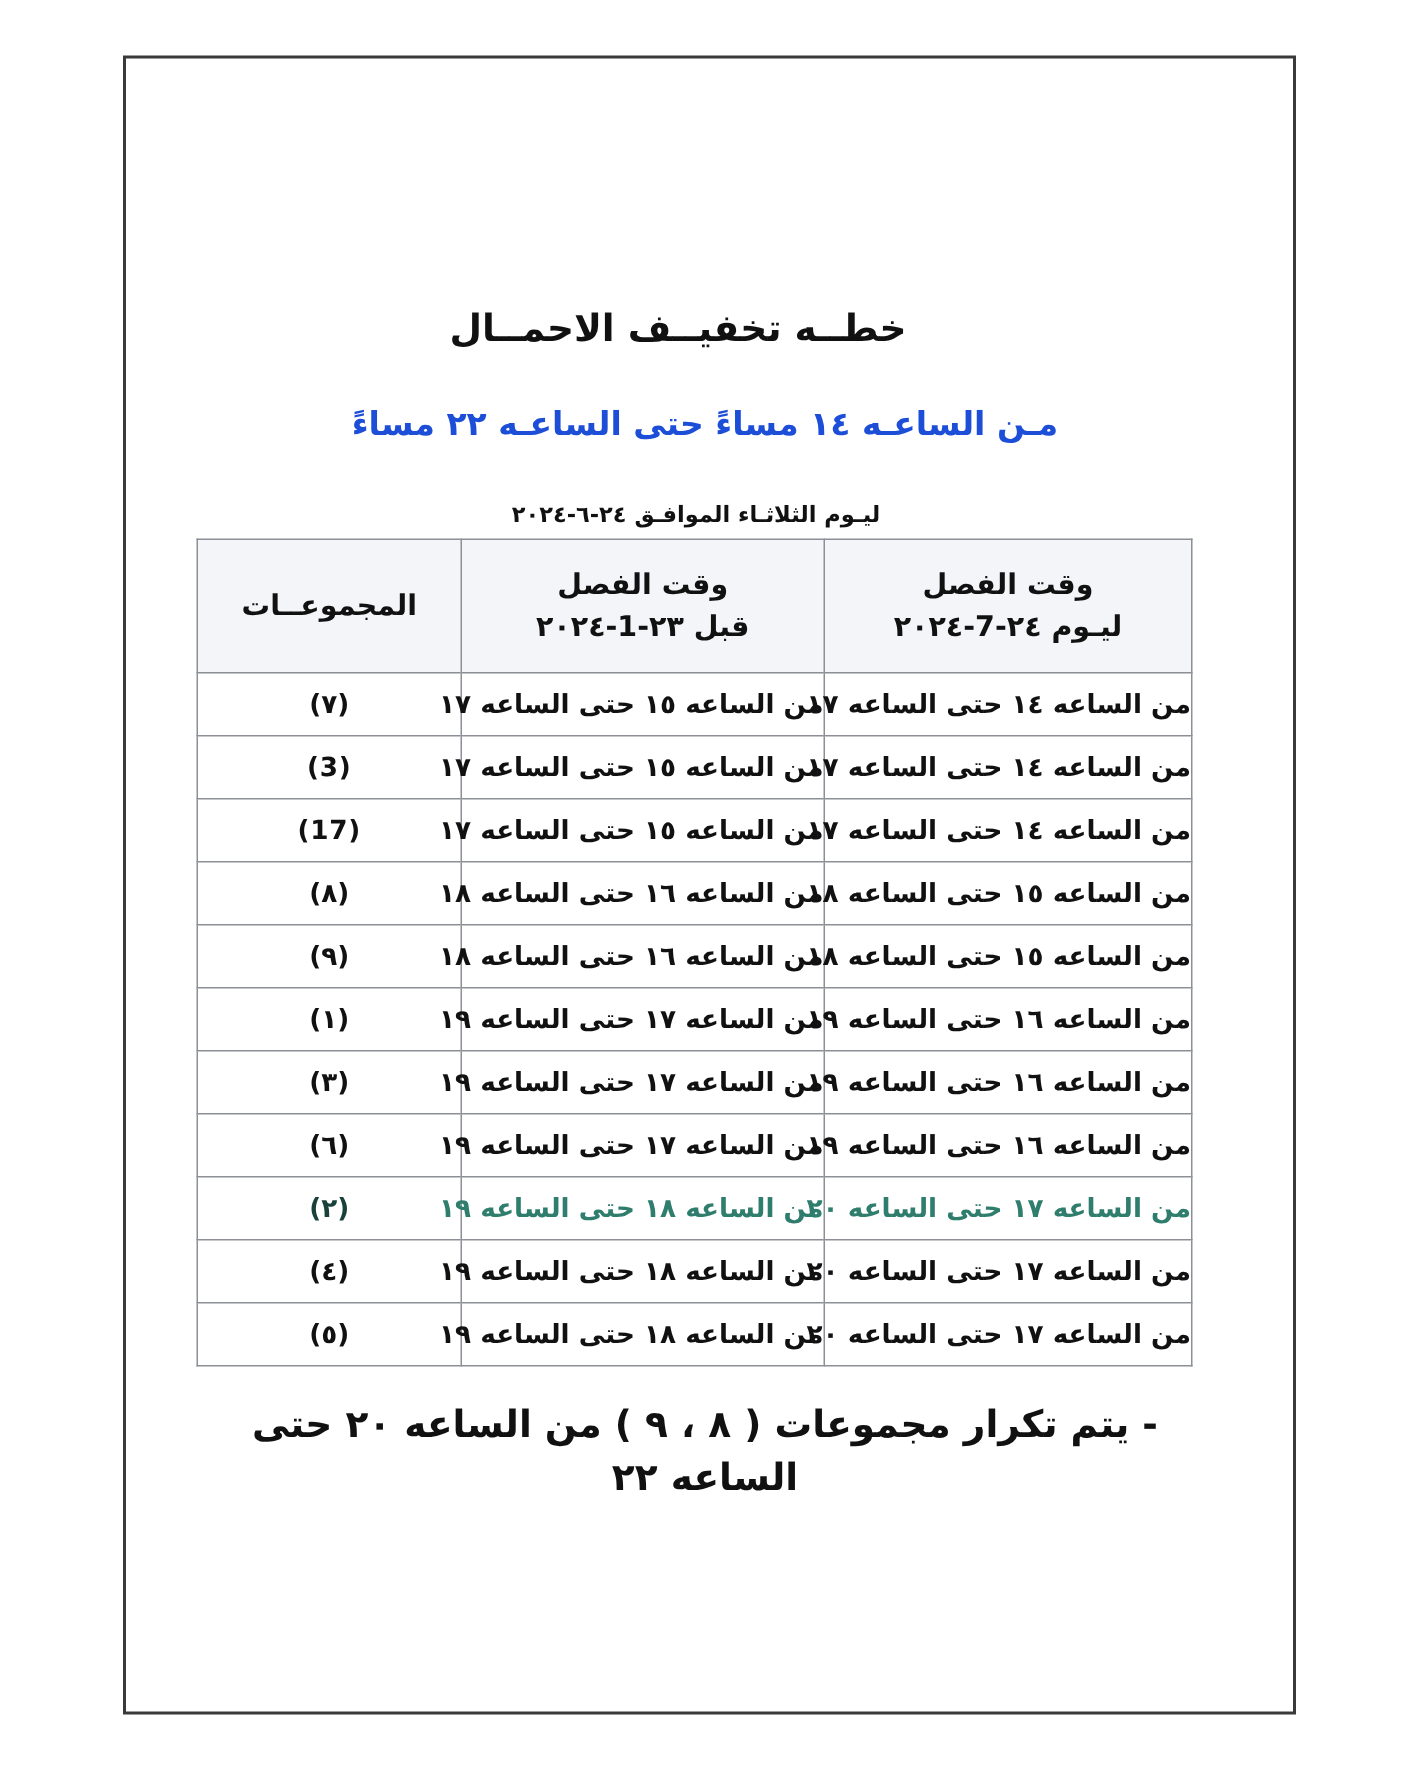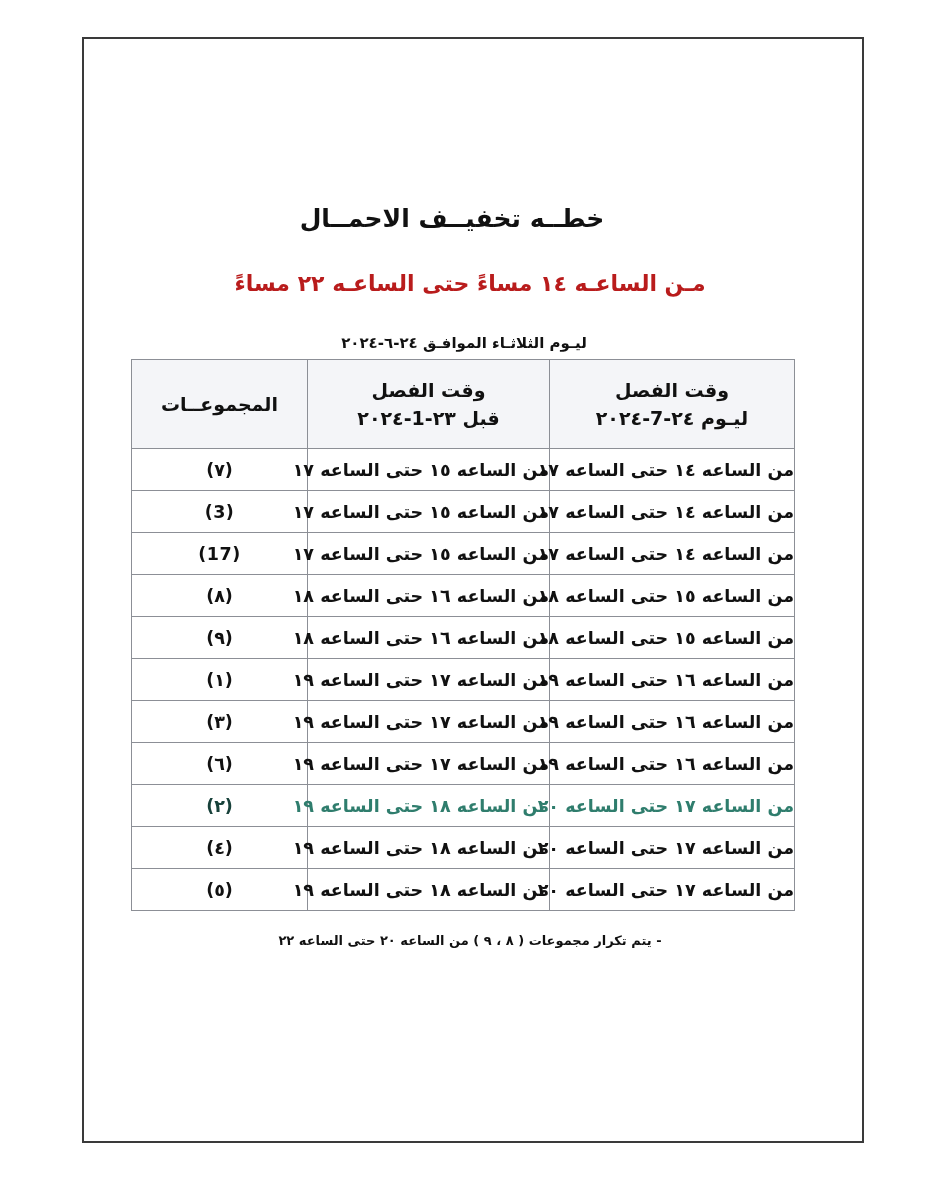--- a/index.html
+++ b/index.html
@@ -53,21 +53,21 @@
     color: #111111;
     letter-spacing: 0px;
     margin: 0 0 36px 0;
     line-height: 1.2;
     text-align: center;
     padding-right: 42px;
   }
   .doc-subtitle-1 {
     font-size: 22px;
     font-weight: bold;
-    color: #b91c1c;
+    color: #1d4ed8;
     margin: 0 0 36px 0;
     line-height: 1.25;
     text-align: center;
     padding-right: 6px;
   }
   .doc-subtitle-2 {
     font-size: 15px;
     font-weight: bold;
     color: #111111;
     margin: 0;
@@ -134,21 +134,21 @@
   }
 
   
   .footnote {
     position: absolute;
     left: 51px;
     top: 893px;
     width: 700px;
     direction: rtl;
     text-align: center;
-    font-size: 13px;
+    font-size: 25px;
     font-weight: bold;
     color: #111111;
     line-height: 1.4;
     padding-right: 30px;
     box-sizing: border-box;
   }
 </style>
 </head>
 <body>
 

